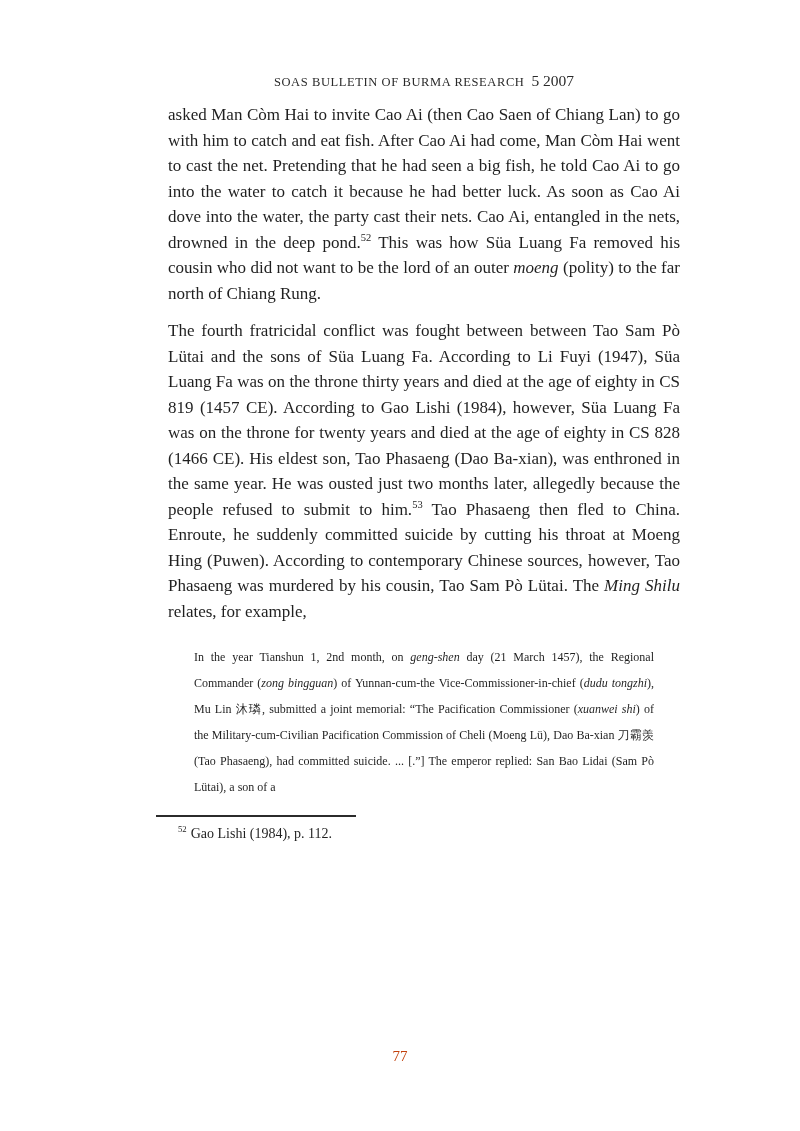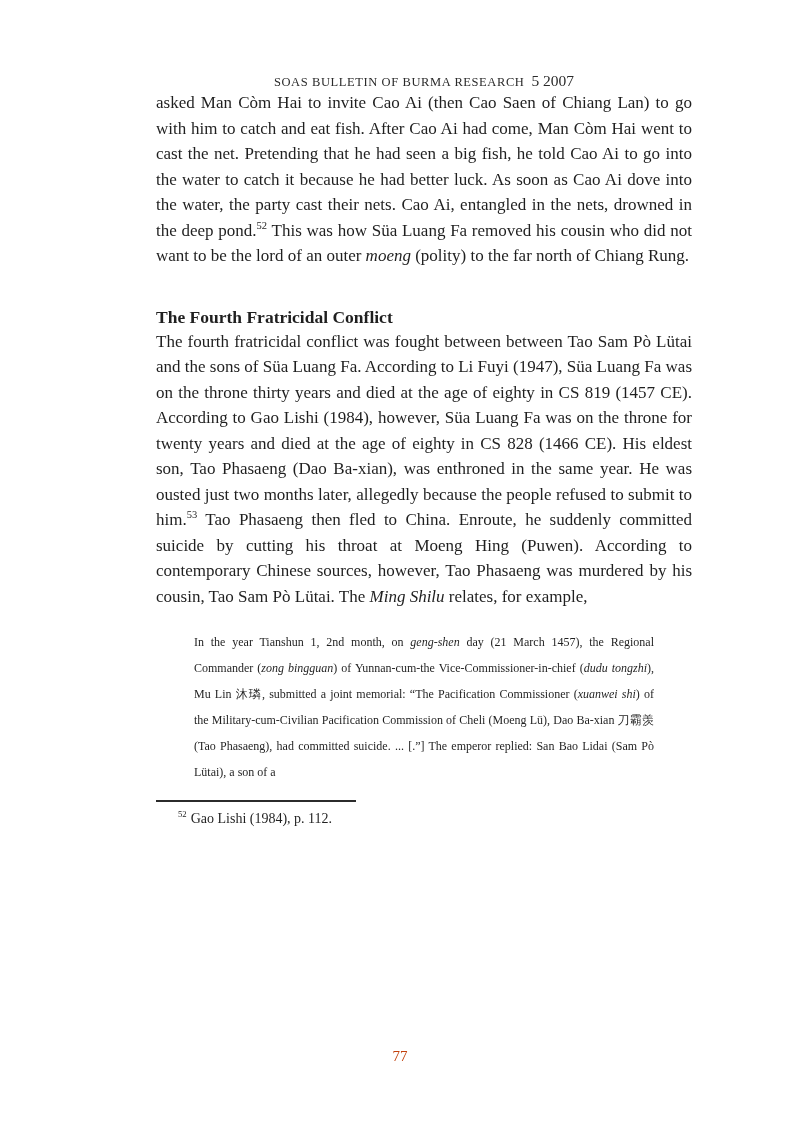--- a/index.html
+++ b/index.html
@@ -29,21 +29,21 @@
     letter-spacing: 0.6px;
   }
   .rh-num {
     font-size: 15.5px;
     margin-left: 3px;
   }
   p.body {
     font-size: 17px;
     line-height: 25.5px;
     text-align: justify;
-    margin: 0;
+    margin: 12px;
   }
   .para1 { margin-top: 17px; }
   .heading {
     font-size: 17.5px;
     font-weight: bold;
     margin: 36px 0 0 0;
     line-height: 24px;
   }
   .para2 { margin-top: 44px; }
   blockquote.quote {
@@ -91,21 +91,20 @@
 
 <div class="page">
 
   <div class="running-header">
     <span class="rh-caps">SOAS BULLETIN OF BURMA RESEARCH</span>
     <span class="rh-num">5 2007</span>
   </div>
 
   <p class="body para1"><span>asked Man Còm Hai to invite Cao Ai (then Cao Saen of Chiang Lan) to go with him to catch and eat fish. After Cao Ai had come, Man Còm Hai went to cast the net. Pretending that he had seen a big fish, he told Cao Ai to go into the water to catch it because he had better luck. As soon as Cao Ai dove into the water, the party cast their nets. Cao Ai, entangled in the nets, drowned in the deep pond.</span><sup>52</sup><span> This was how Süa Luang Fa removed his cousin who did not want to be the lord of an outer </span><em>moeng</em><span> (polity) to the far north of Chiang Rung.</span></p>
 
-  <h2 class="heading">The Fourth Fratricidal Conflict</h2>
 
   <p class="body para2"><span>The fourth fratricidal conflict was fought between between Tao Sam Pò Lütai and the sons of Süa Luang Fa. According to Li Fuyi (1947), Süa Luang Fa was on the throne thirty years and died at the age of eighty in CS 819 (1457 CE). According to Gao Lishi (1984), however, Süa Luang Fa was on the throne for twenty years and died at the age of eighty in CS 828 (1466 CE). His eldest son, Tao Phasaeng (Dao Ba-xian), was enthroned in the same year. He was ousted just two months later, allegedly because the people refused to submit to him.</span><sup>53</sup><span> Tao Phasaeng then fled to China. Enroute, he suddenly committed suicide by cutting his throat at Moeng Hing (Puwen). According to contemporary Chinese sources, however, Tao Phasaeng was murdered by his cousin, Tao Sam Pò Lütai. The </span><em>Ming Shilu</em><span> relates, for example,</span></p>
 
   <blockquote class="quote"><span>In the year Tianshun 1, 2nd month, on </span><em>geng-shen</em><span> day (21 March 1457), the Regional Commander (</span><em>zong bingguan</em><span>) of Yunnan-cum-the Vice-Commissioner-in-chief (</span><em>dudu tongzhi</em><span>), Mu Lin 沐璘, submitted a joint memorial: “The Pacification Commissioner (</span><em>xuanwei shi</em><span>) of the Military-cum-Civilian Pacification Commission of Cheli (Moeng Lü), Dao Ba-xian 刀霸羡 (Tao Phasaeng), had committed suicide. ... [.”] The emperor replied: San Bao Lidai (Sam Pò Lütai), a son of a</span></blockquote>
 
   <div class="fn-rule"></div>
 
   <div class="footnotes">
     <p class="footnote"><sup>52</sup><span class="fn-text"><span>Gao Lishi (1984), p. 112.</span></span></p>
   </div>

